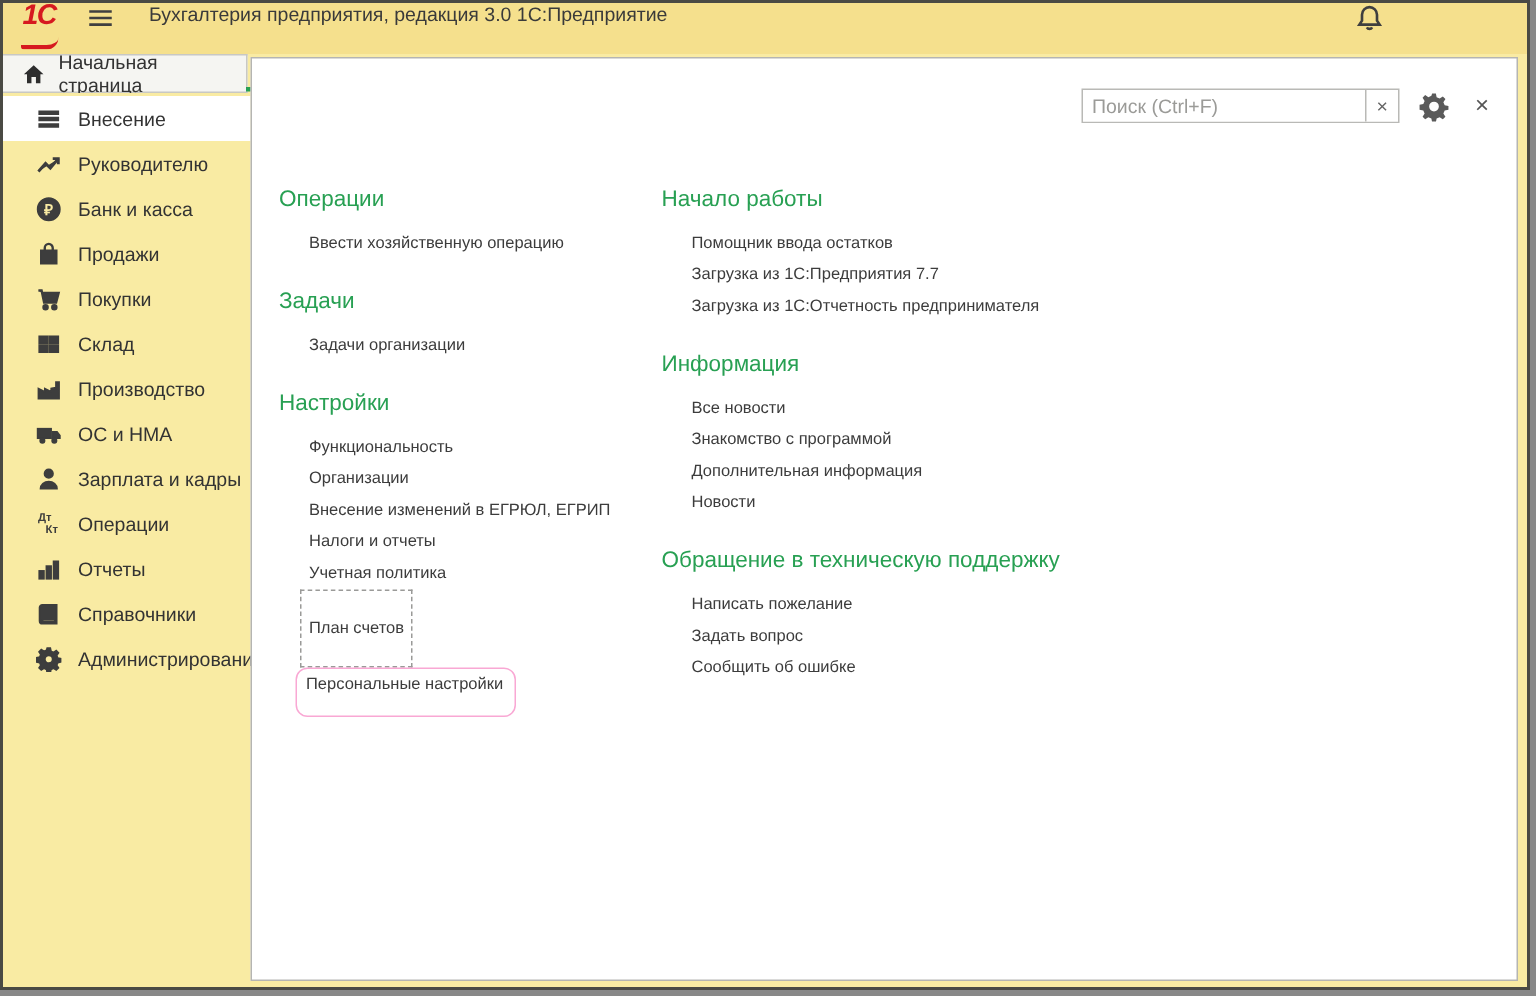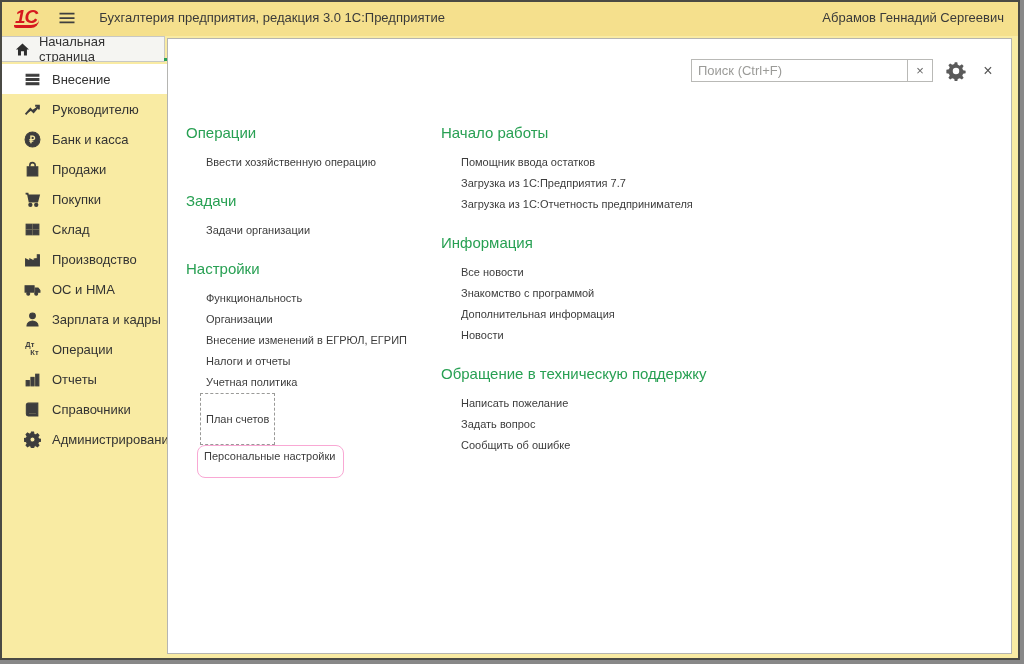--- a/index.html
+++ b/index.html
@@ -8,21 +8,21 @@
     font-family: "Liberation Sans", sans-serif;
     background:#888;
   }
   #frame {
     position:relative; width:1020px; height:660px;
     border:2px solid #4a4a44; background:#f9eba3; overflow:hidden;
   }
   
   #titlebar {
     position:absolute; top:0; left:0; width:100%; height:34px;
-    background:#f5e08d; display:flex; align-items:center;
+    background:#f5e08d; display:flex; 
     padding:0 10px 3px 12px; color:#3a3a3a; font-size:13px;
   }
   .logo1c {
     font-weight:bold; font-style:italic; font-size:19px; color:#d6191f;
     border-bottom:3px solid #d6191f; border-radius:0 0 8px 2px;
     line-height:17px; padding:0 2px 0 1px; letter-spacing:-1px;
   }
   .tb-ico { width:20px; height:20px; display:inline-block; flex:0 0 auto; }
   .tb-ico svg { width:100%; height:100%; stroke:#3f3f3f; fill:none; stroke-width:1.4; }
   #burger { margin-left:18px; }
@@ -59,21 +59,21 @@
   .dtkt div:last-child { padding-left:5px; }
   
   #panel {
     position:absolute; top:36px; left:165px; width:845px; height:616px;
     background:#fff; border:1px solid #b5b5b2;
   }
   #panel-top {
     position:absolute; top:20px; right:14px; display:flex; align-items:center; gap:13px;
   }
   #searchbox {
-    display:flex; align-items:stretch; width:242px; height:23px;
+    display:flex; align-items:stretch; width:212px; height:23px;
     border:1px solid #b9b9b6; background:#fff;
   }
   #searchbox input {
     flex:1; border:none; outline:none; font-size:13px; padding:0 6px;
     font-family:"Liberation Sans", sans-serif; color:#333;
   }
   #searchbox input::placeholder { color:#9b9b98; }
   #search-clear {
     width:25px; border:none; border-left:1px solid #b9b9b6; background:#fff;
     font-size:13px; color:#666; cursor:pointer;

